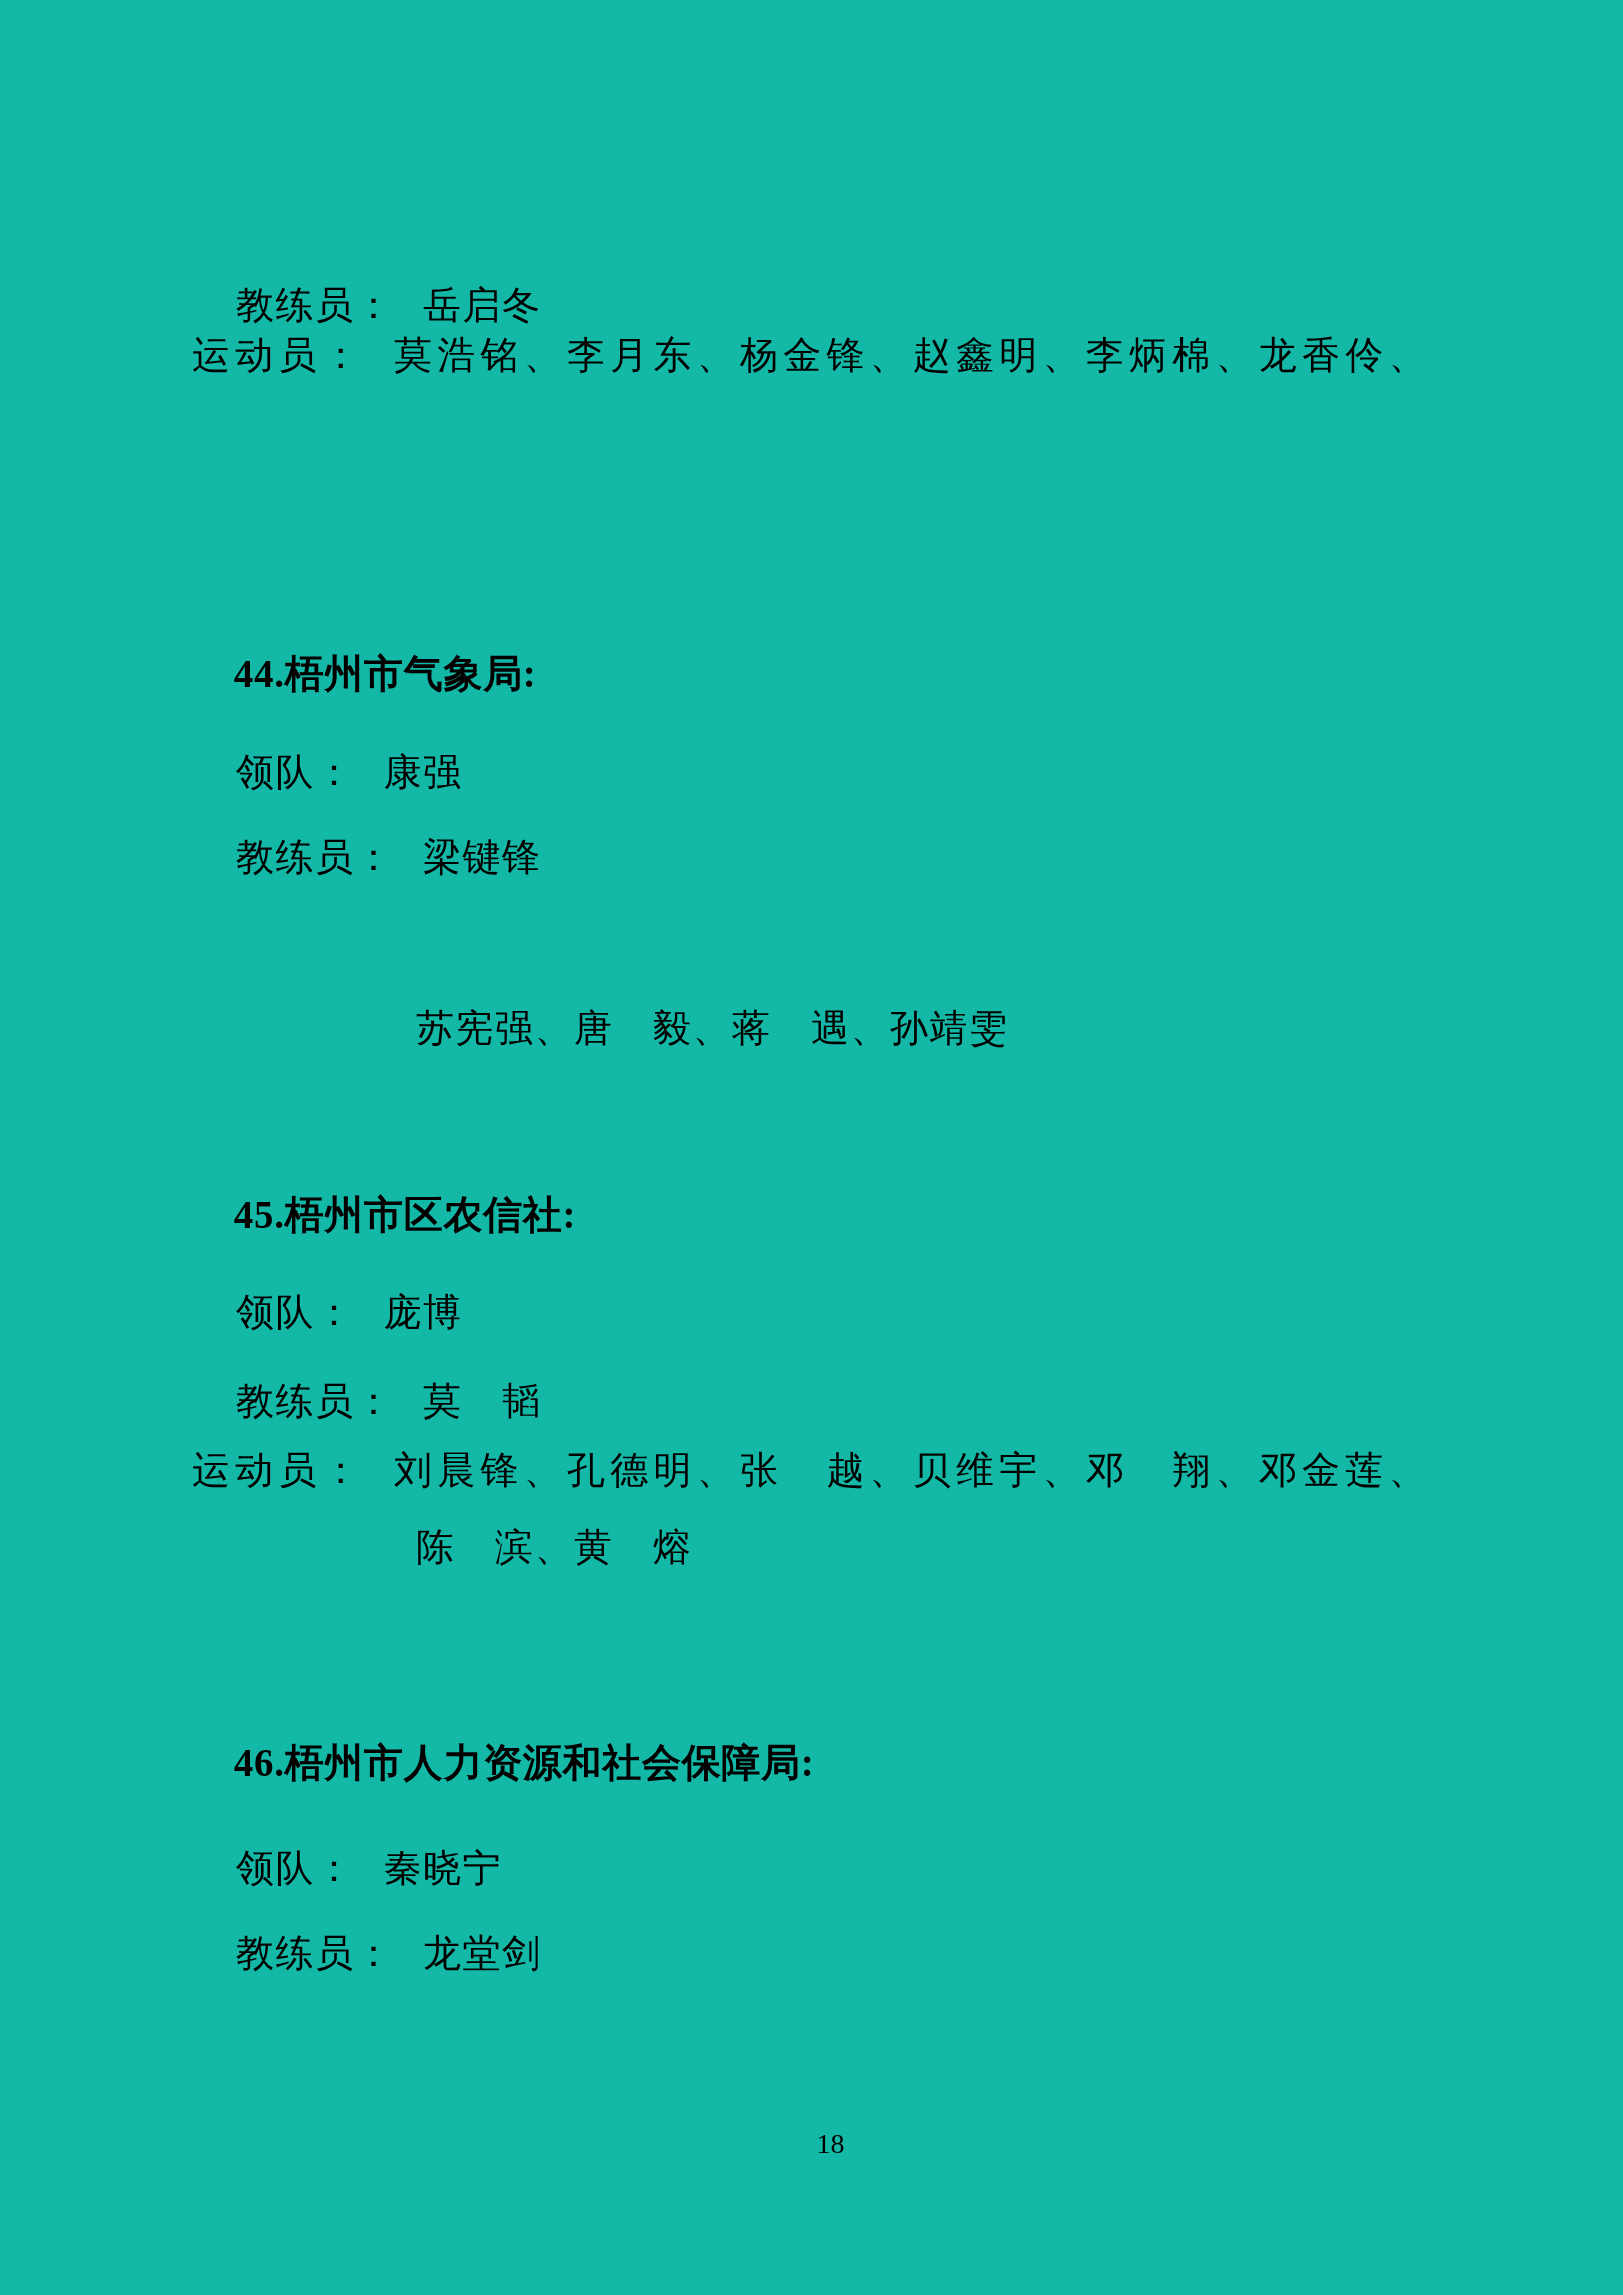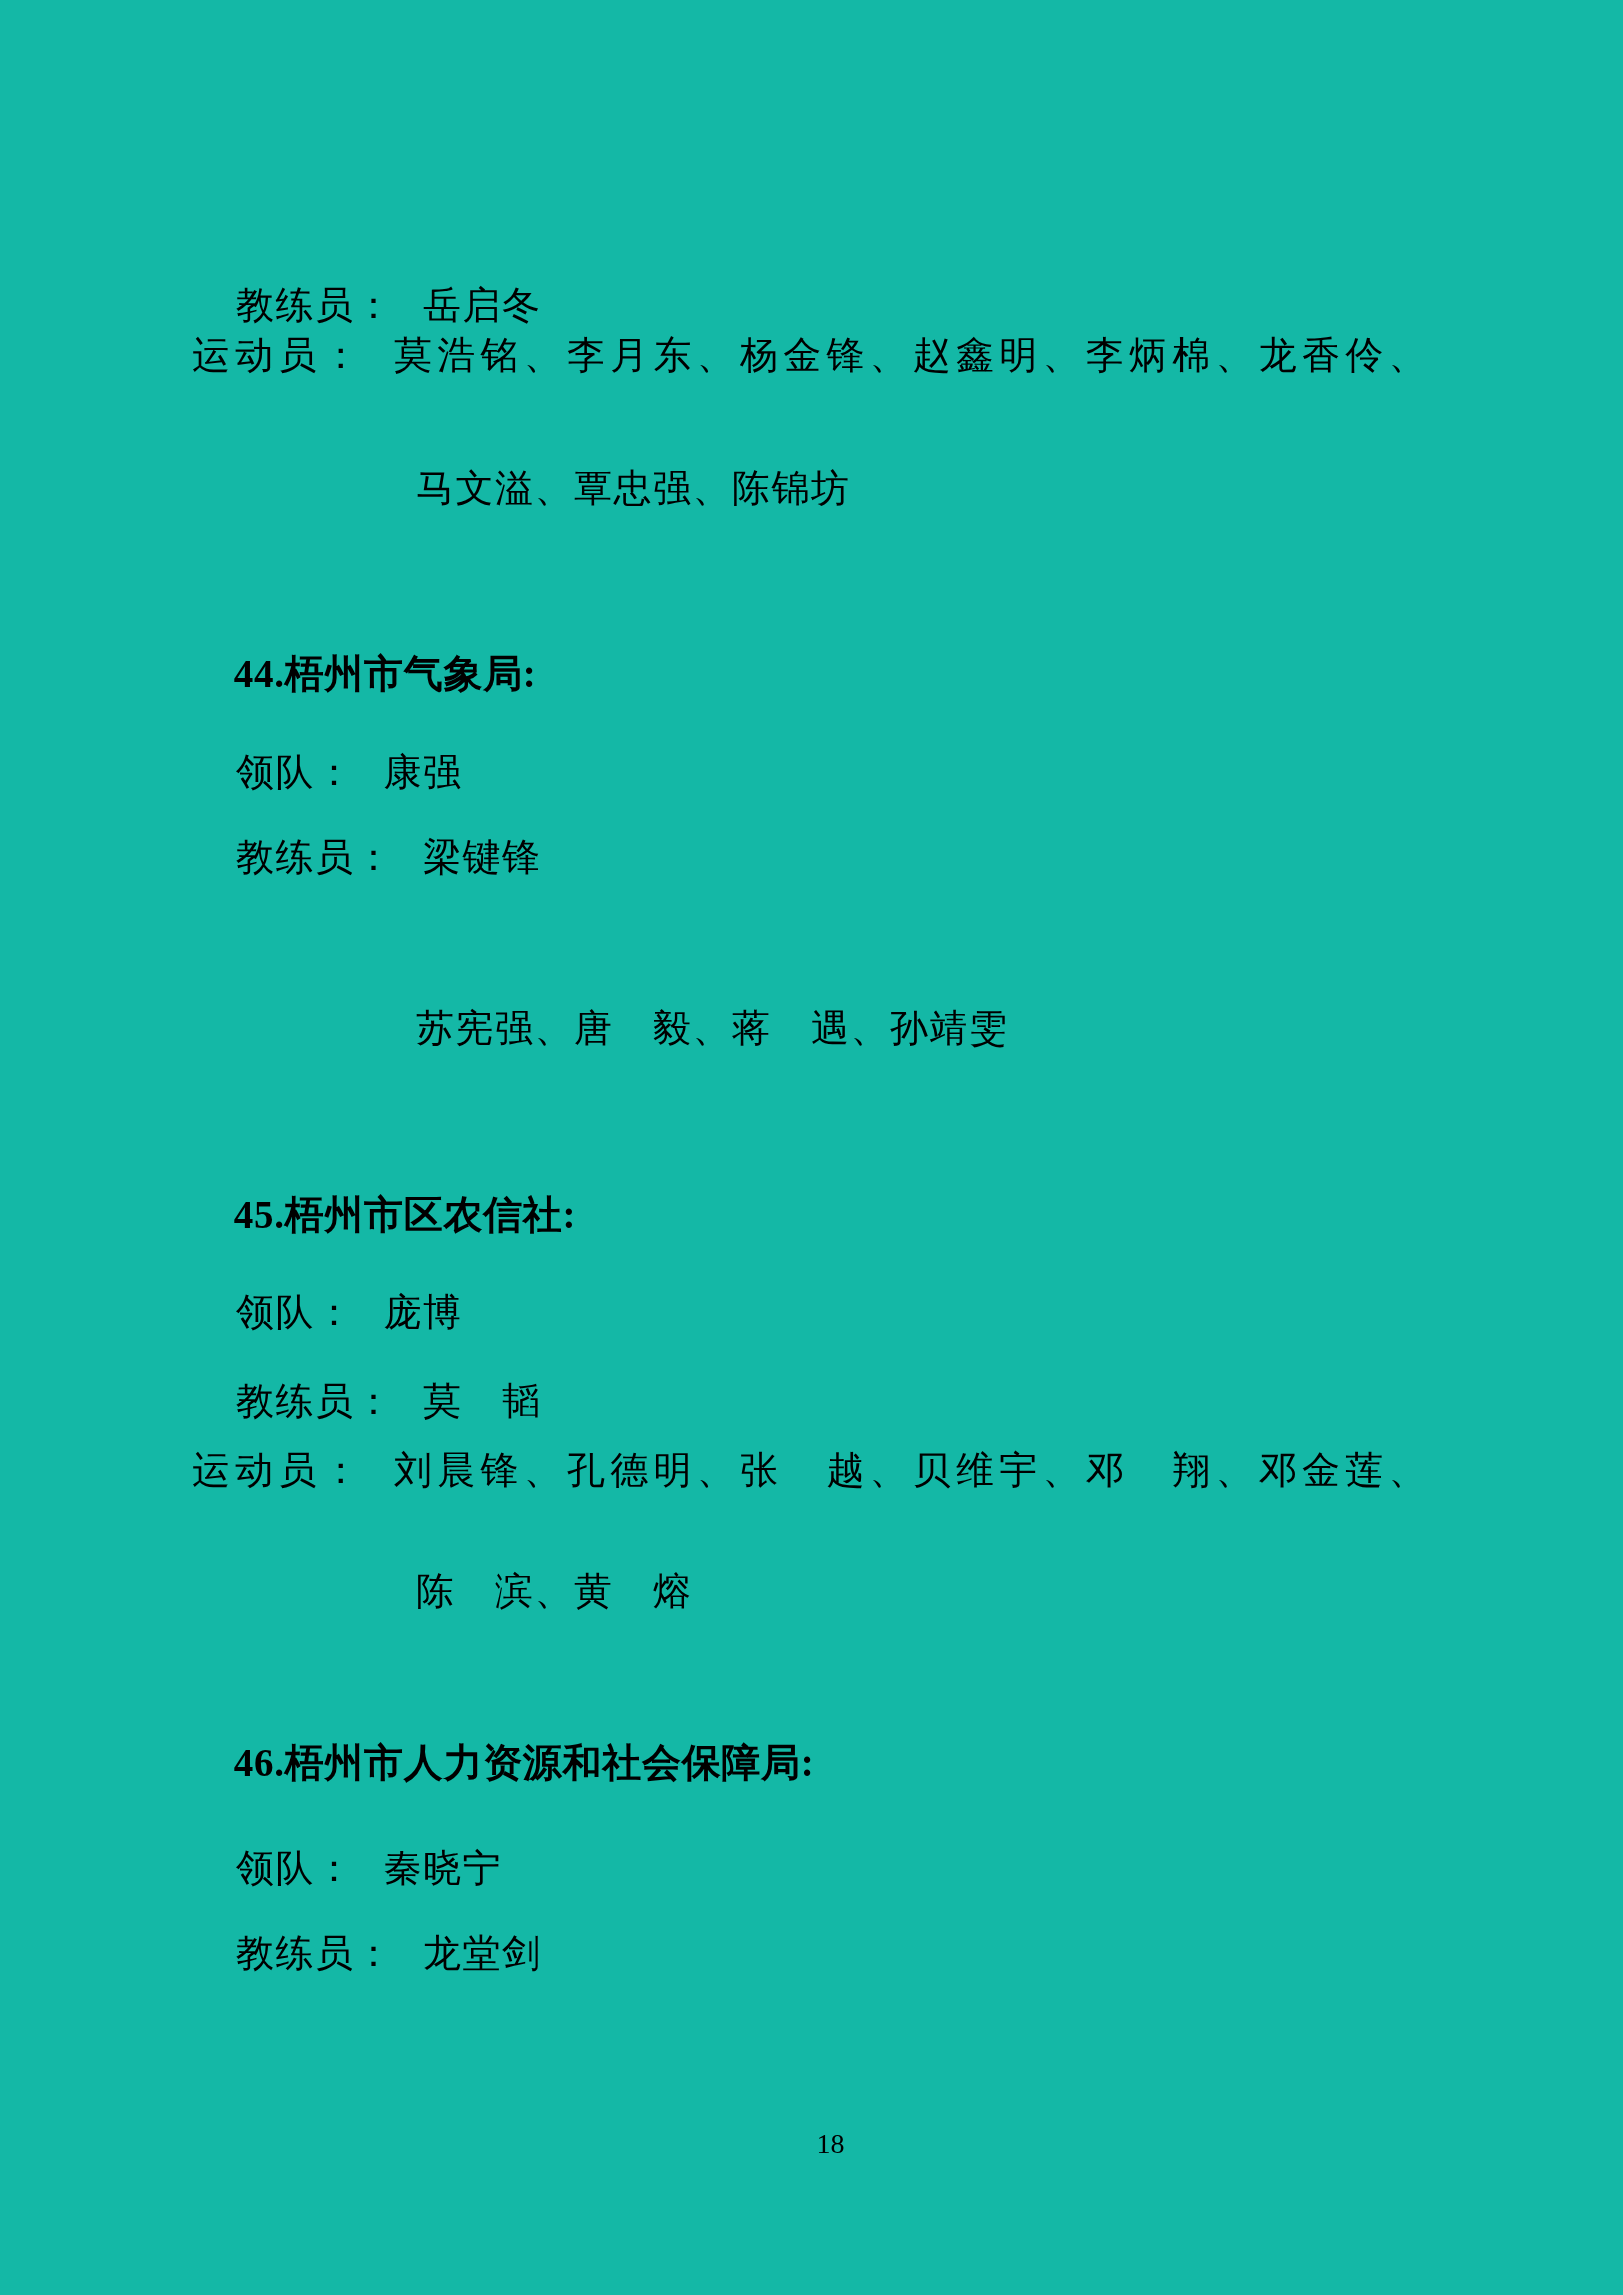--- a/index.html
+++ b/index.html
@@ -48,21 +48,21 @@
   .pos-3  { top: 423px; }
   .pos-4  { top: 607px; }
   .pos-5  { top: 707px; }
   .pos-6  { top: 792px; }
   .pos-7  { top: 876px; }
   .pos-8  { top: 963px; }
   .pos-9  { top: 1148px; }
   .pos-10 { top: 1247px; }
   .pos-11 { top: 1336px; }
   .pos-12 { top: 1436px; margin-top: 13px; }
-  .pos-13 { top: 1526px; }
+  .pos-13 { top: 1482px; }
   .pos-14 { top: 1696px; }
   .pos-15 { top: 1803px; }
   .pos-16 { top: 1888px; }
   .pageno {
     position: absolute;
     top: 2128px;
     left: 0;
     width: 100%;
     text-align: center;
     font-size: 28px;
@@ -73,23 +73,20 @@
 </head>
 <body>
 
 <div class="page">
 
   <div class="line pos-1">
     <span class="label">教练员：</span><span class="value">岳启冬</span>
   </div>
   <div class="line pos-2 justified">
     <span class="label">运动员：</span><span class="value">莫浩铭、李月东、杨金锋、赵鑫明、李炳棉、龙香伶、</span>
-  </div>
-  <div class="line pos-3 cont">
-    <span>马文溢、覃忠强、陈锦坊</span>
   </div>
 
   <div class="line pos-4 heading">
     <span>44.梧州市气象局:</span>
   </div>
   <div class="line pos-5">
     <span class="label">领队：</span><span class="value">康强</span>
   </div>
   <div class="line pos-6">
     <span class="label">教练员：</span><span class="value">梁键锋</span>

